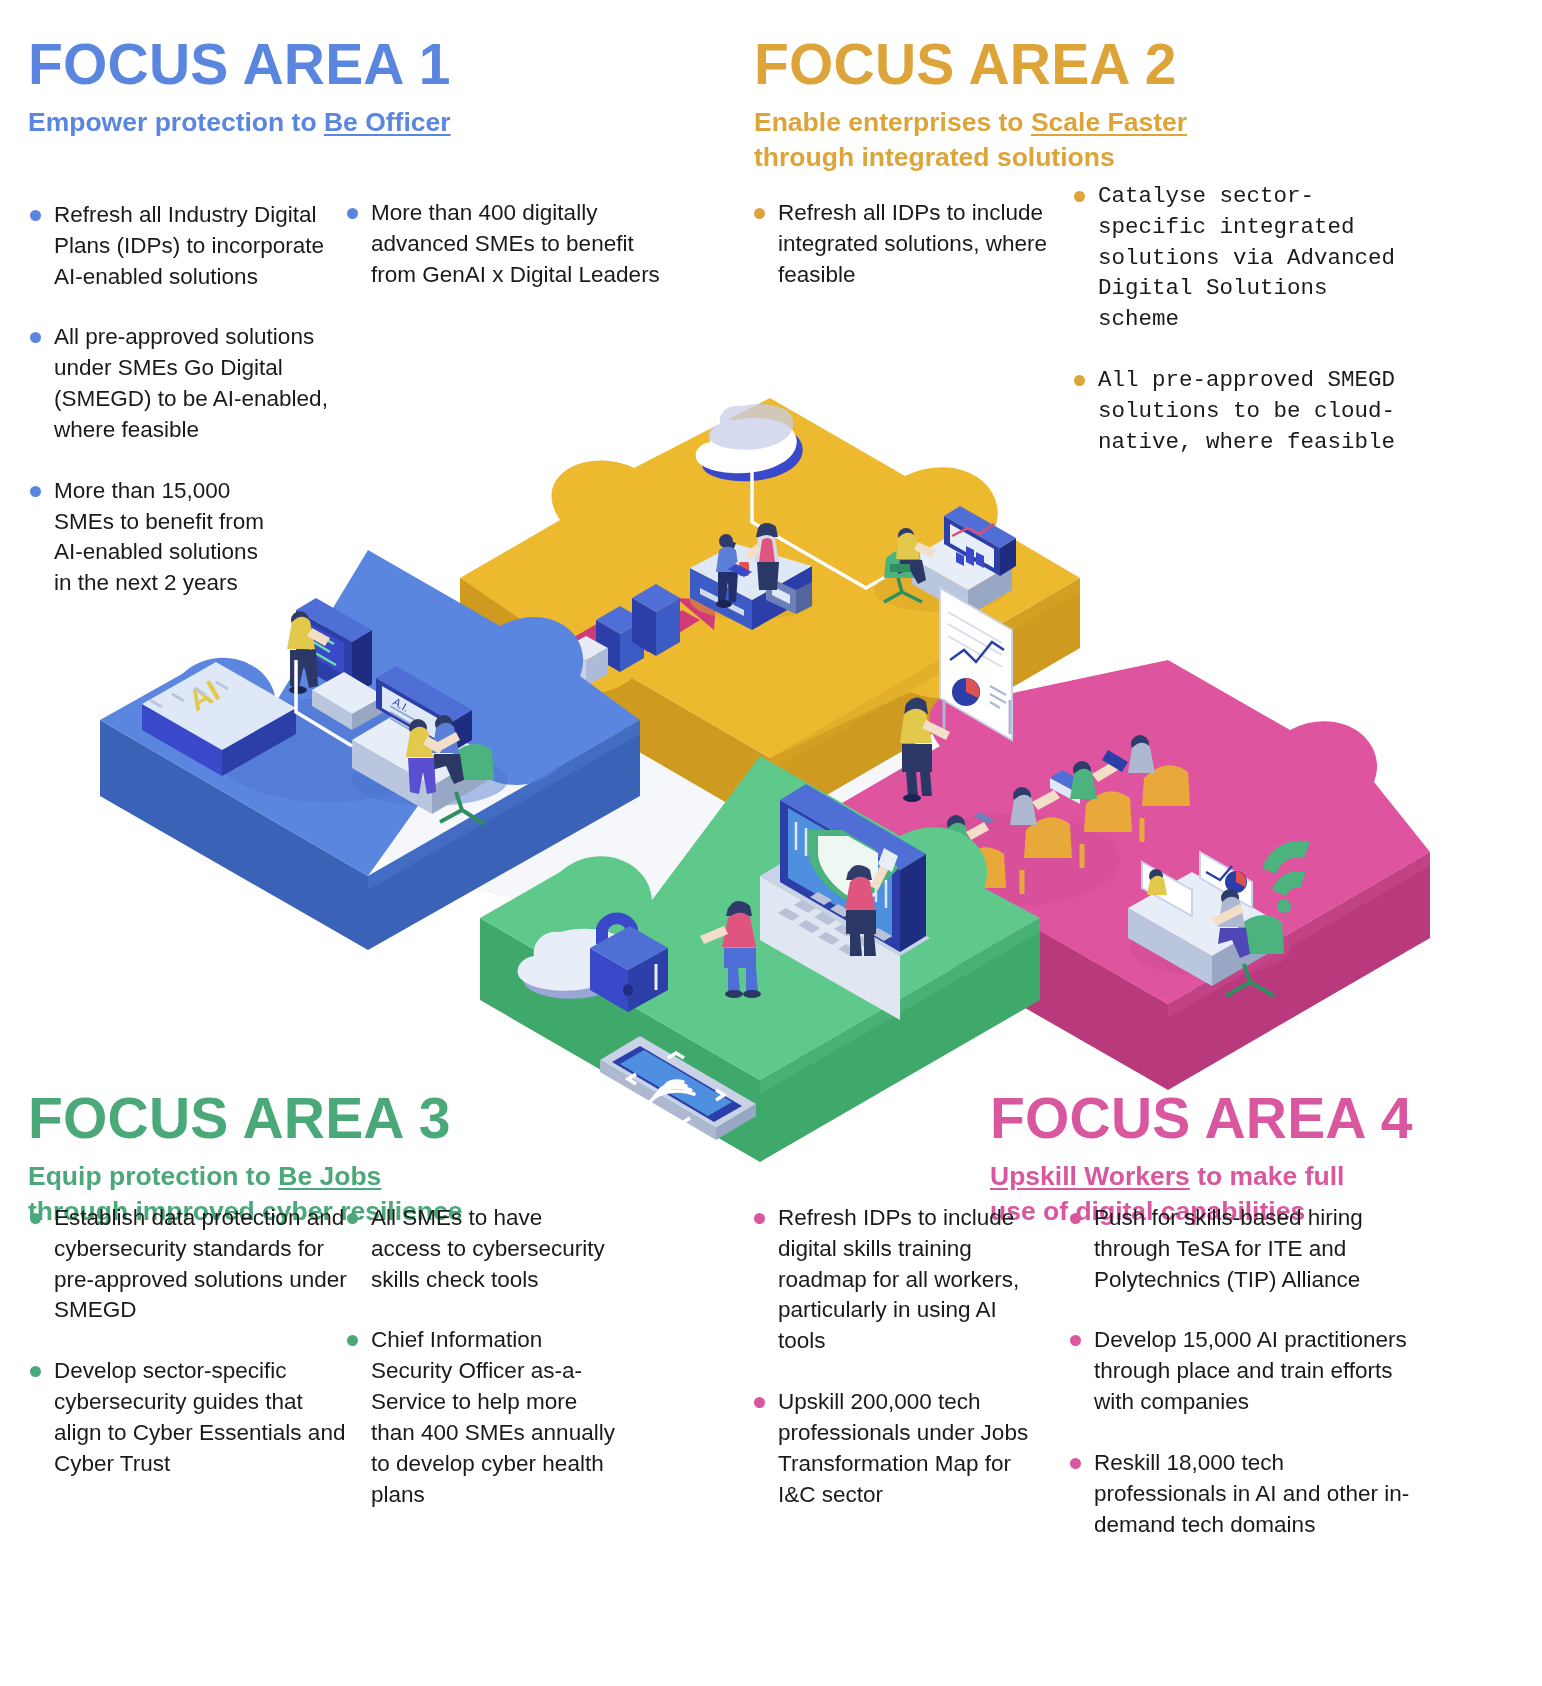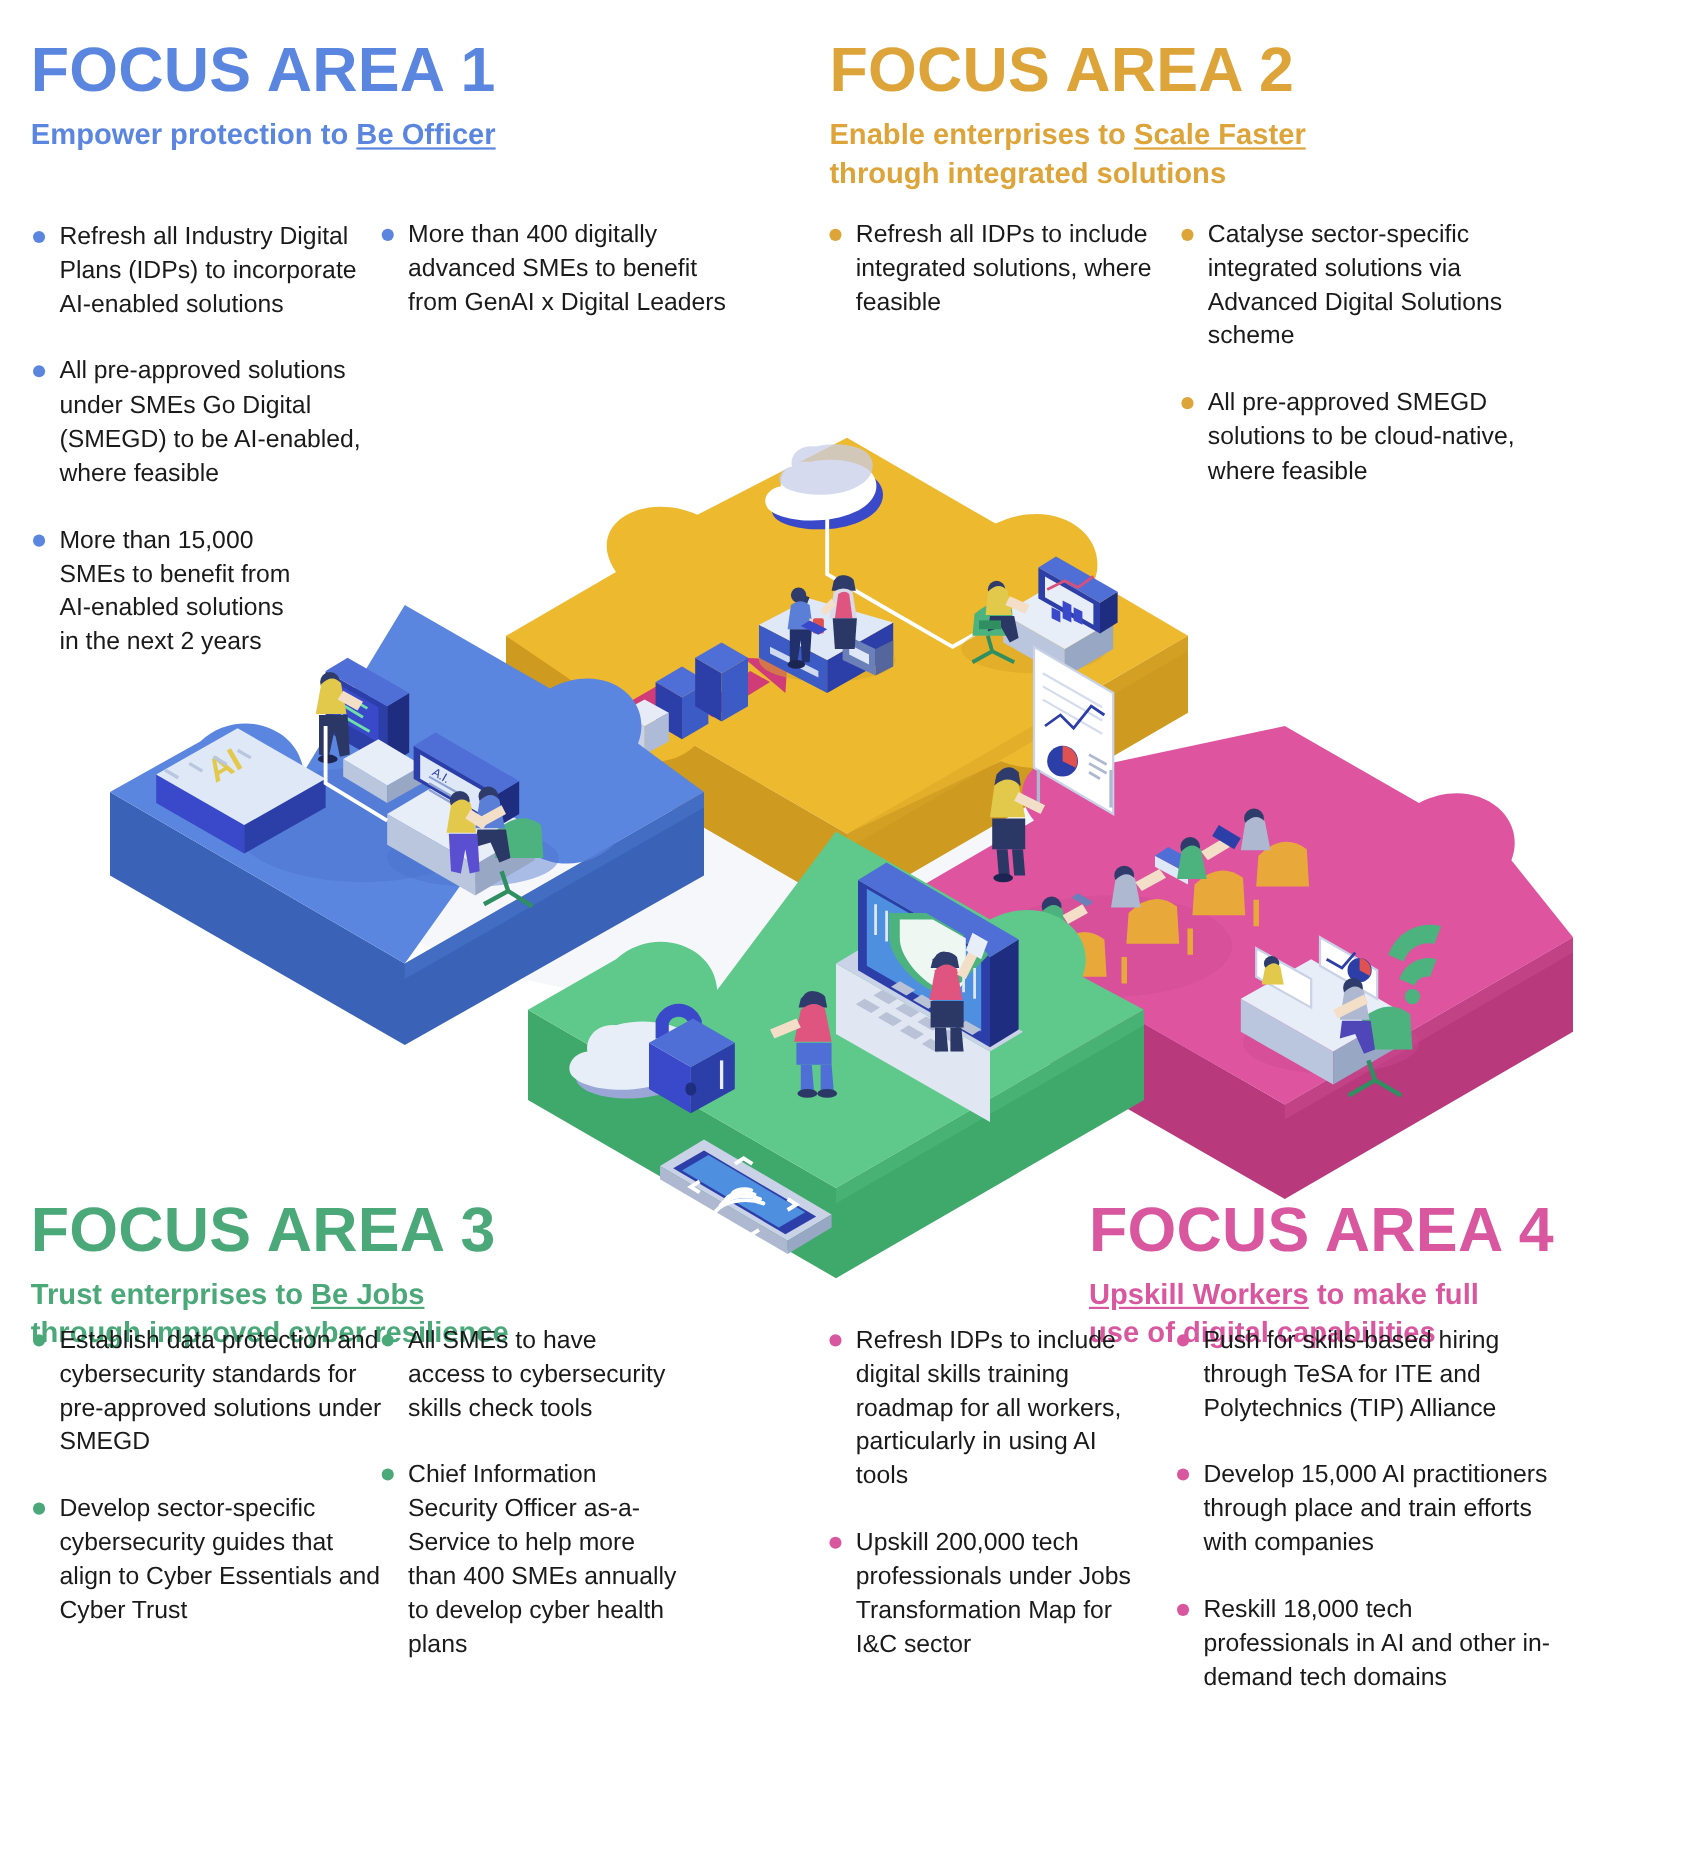--- a/index.html
+++ b/index.html
@@ -94,21 +94,21 @@
       <span>through integrated solutions</span>
     </div>
   </div>
 
   <div class="blk" style="left:752px; top:198px; width:300px;">
     <ul class="bullets c2">
       <li>Refresh all IDPs to include integrated solutions, where feasible</li>
     </ul>
   </div>
 
-  <div class="blk" style="left:1072px; top:198px; width:330px;">
+  <div class="blk" style="left:1072px; top:181px; width:330px;font-family:Liberation Mono, monospace;">
     <ul class="bullets c2">
       <li>Catalyse sector-specific integrated solutions via Advanced Digital Solutions scheme</li>
       <li style="margin-top:26px">All pre-approved SMEGD solutions to be cloud-native, where feasible</li>
     </ul>
   </div>
 
   <div class="art">
     <svg width="1542" height="920" viewBox="0 0 1542 920" aria-hidden="true">
       <defs>
         <clipPath id="clipY">
@@ -480,21 +480,21 @@
           </g>
           <path d="M668 758 l8 -5 8 5 M636 774 l-8 5 8 5 M716 800 l8 -5 -8 -5 M690 818 l-8 5 -8 -5" stroke="#ffffff" stroke-width="3.5" fill="none"></path>
         </g>
       </g>
     </svg>
   </div>
 
   <div class="fa-head c3" style="left:28px; top:1090px; width:660px;">
     <div class="fa-title">FOCUS AREA 3</div>
     <div class="fa-sub">
-      <span>Trust enterprises to </span><span class="u">Be Jobs</span><span></span><br>
+      <span>Equip protection to </span><span class="u">Be Jobs</span><span></span><br>
       <span>through improved cyber resilience</span>
     </div>
   </div>
 
   <div class="blk" style="left:28px; top:1203px; width:320px;">
     <ul class="bullets c3">
       <li>Establish data protection and cybersecurity standards for pre-approved solutions under SMEGD</li>
       <li style="margin-top:24px">Develop sector-specific cybersecurity guides that align to Cyber Essentials and Cyber Trust</li>
     </ul>
   </div>

